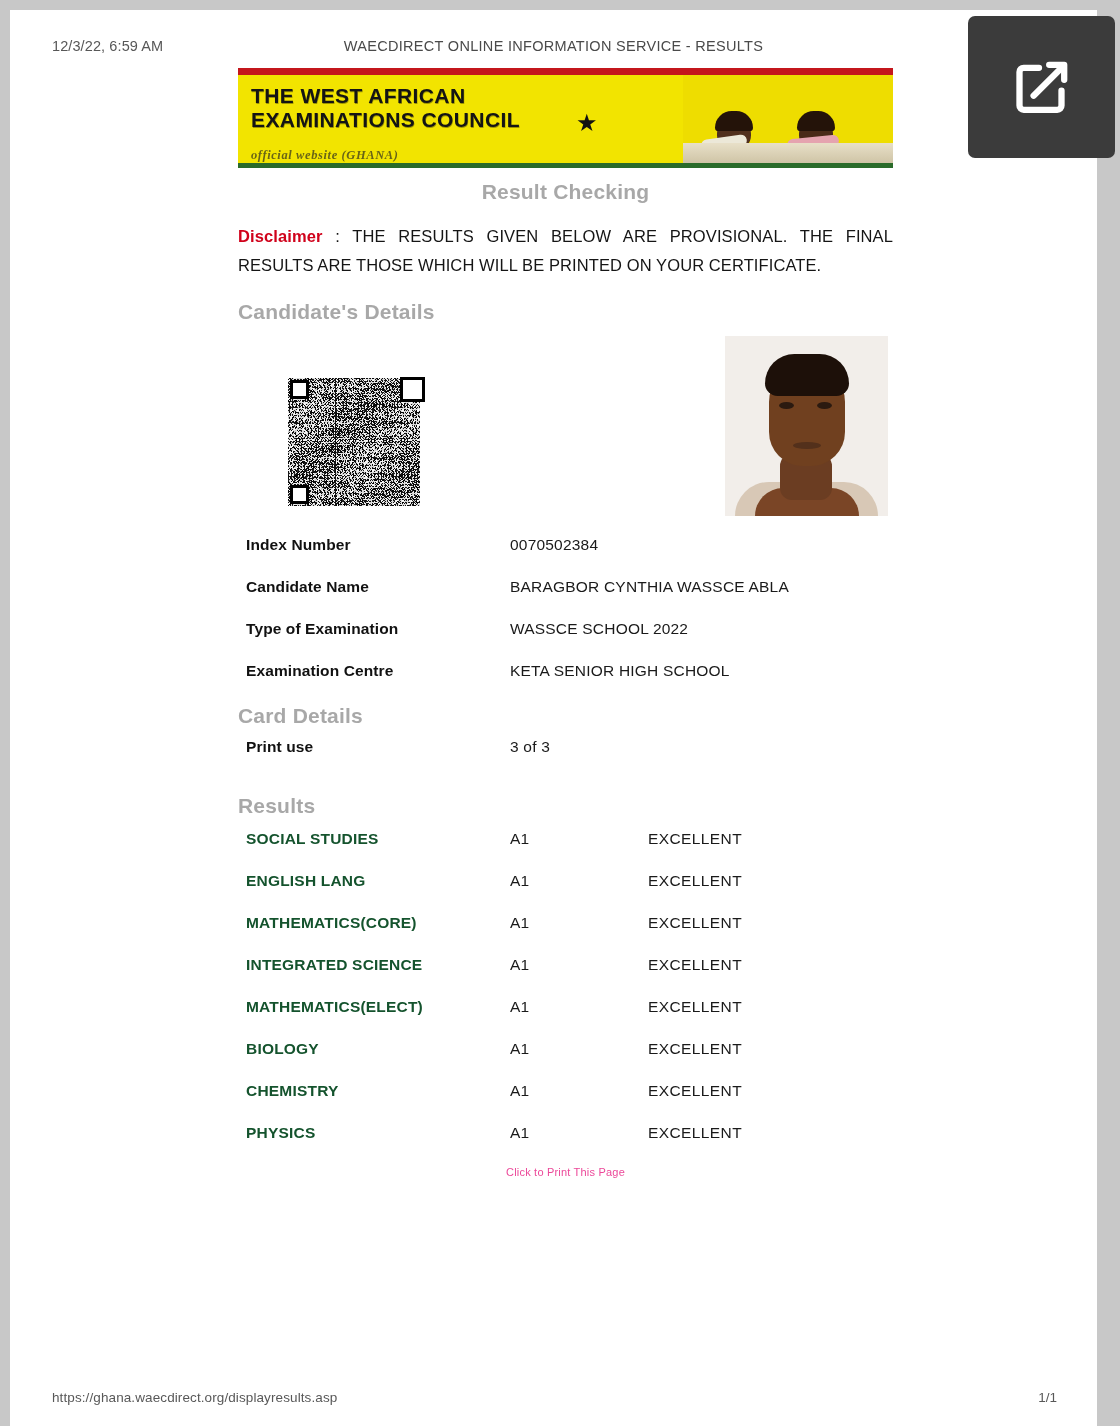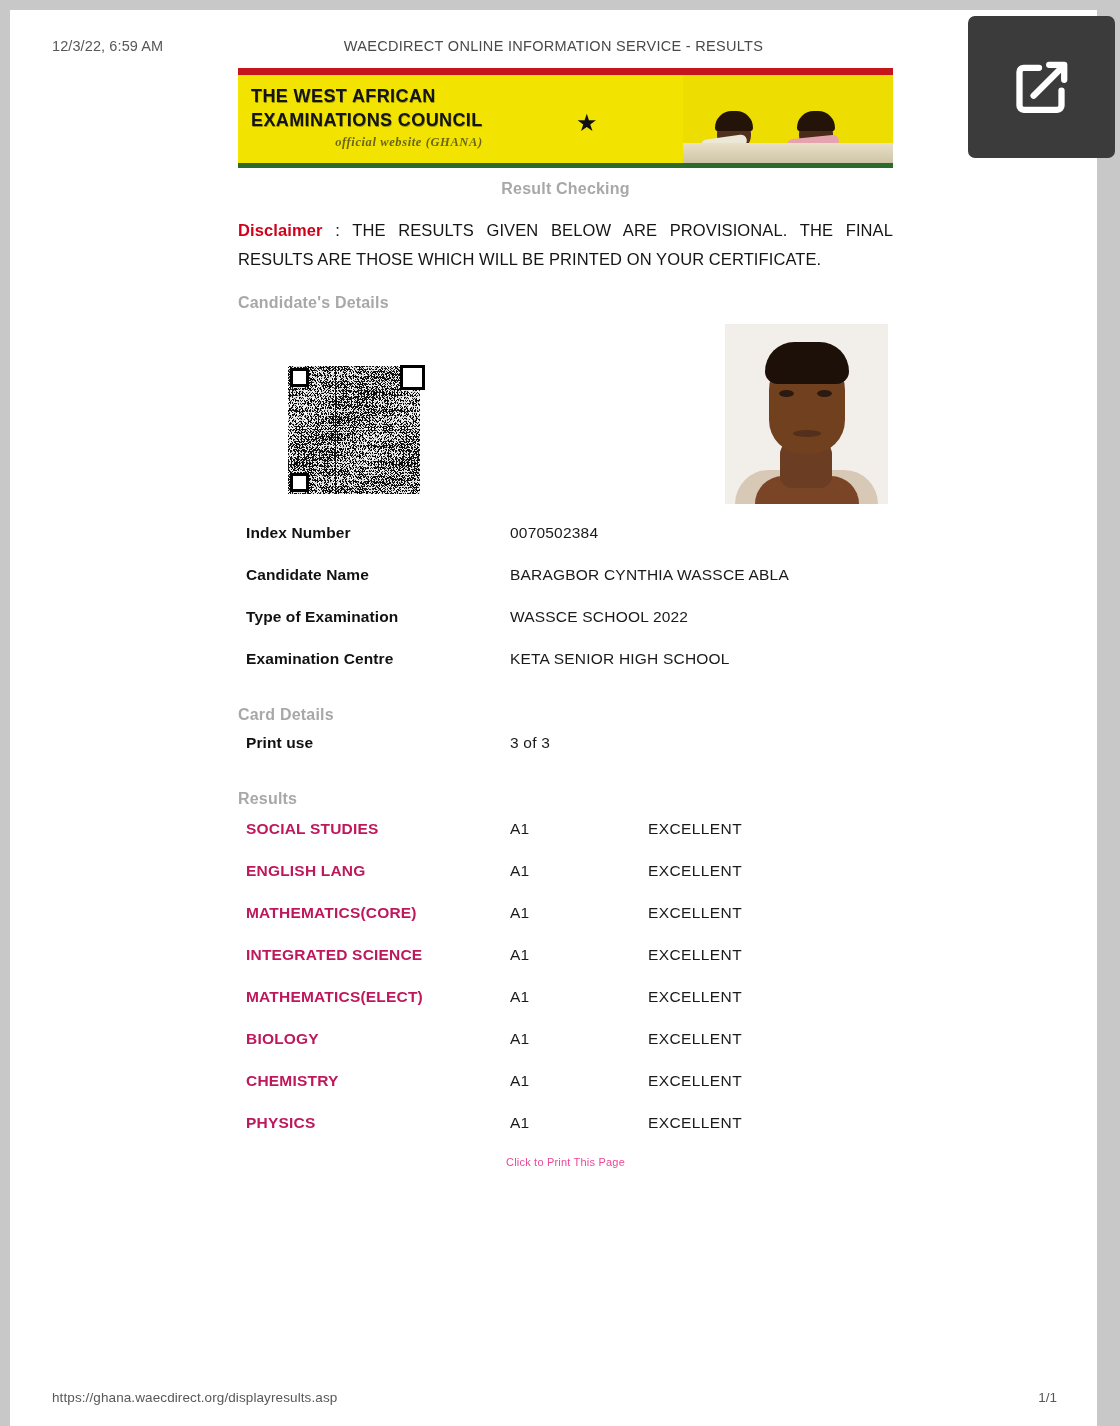--- a/index.html
+++ b/index.html
@@ -78,38 +78,37 @@
   #waec-banner .bn-text {
     position: absolute;
     left: 13px;
     top: 9px;
     z-index: 3;
   }
   #waec-banner .bn-l1,
   #waec-banner .bn-l2 {
     font-family: "Liberation Sans", sans-serif;
     font-weight: bold;
-    font-size: 18px;
+    font-size: 21px;
     letter-spacing: 0.4px;
     color: #141414;
     line-height: 24px;
     white-space: nowrap;
     text-shadow: 0.5px 0.5px 0 rgba(0,0,0,0.35);
   }
   #waec-banner .bn-l3 {
     font-family: "Liberation Serif", serif;
     font-style: italic;
     font-weight: bold;
     font-size: 12.5px;
     color: #3a3a1e;
     letter-spacing: 0.6px;
-    margin-top: 3px;
+    margin-top: 16px;
     white-space: nowrap;
     opacity: 0.75;
-    text-align: right;
   }
   #waec-banner .bn-star {
     position: absolute;
     left: 338px;
     top: 36px;
     z-index: 3;
     font-size: 24px;
     line-height: 24px;
     color: #111;
   }
@@ -165,21 +164,21 @@
     bottom: 14px;
     height: 12px;
     border-radius: 6px;
   }
   .bn-photo .arm1 { left: 18px; width: 46px; background: #ece8d8; transform: rotate(-8deg); }
   .bn-photo .arm2 { left: 104px; width: 52px; background: #e5a3af; transform: rotate(-6deg); }
 
   
   .section-title {
     font-family: "Liberation Sans", sans-serif;
-    font-size: 16px;
+    font-size: 21px;
     font-weight: bold;
     color: #a8a8a8;
     letter-spacing: 0.2px;
   }
   #result-checking-title {
     text-align: center;
     margin-top: 12px;
   }
 
   
@@ -320,34 +319,34 @@
   }
   .detail-row .d-value {
     position: absolute;
     left: 272px;
     top: 0;
     color: #1a1a1a;
     letter-spacing: 0.2px;
     white-space: nowrap;
   }
 
-  #card-details-title { margin-top: 14px; margin-bottom: 10px; }
+  #card-details-title { margin-bottom: 10px; }
   #results-title { margin-top: 14px; margin-bottom: 12px; }
 
   
   .result-row {
     position: relative;
     height: 42px;
     font-size: 15.5px;
   }
   .result-row .r-subject {
     position: absolute;
     left: 8px; top: 0;
     font-weight: bold;
-    color: #be185d;
+    color: #14532d;
     letter-spacing: 0.2px;
     white-space: nowrap;
   }
   .result-row .r-grade {
     position: absolute;
     left: 272px; top: 0;
     color: #1a1a1a;
     letter-spacing: 0.2px;
   }
   .result-row .r-remark {

